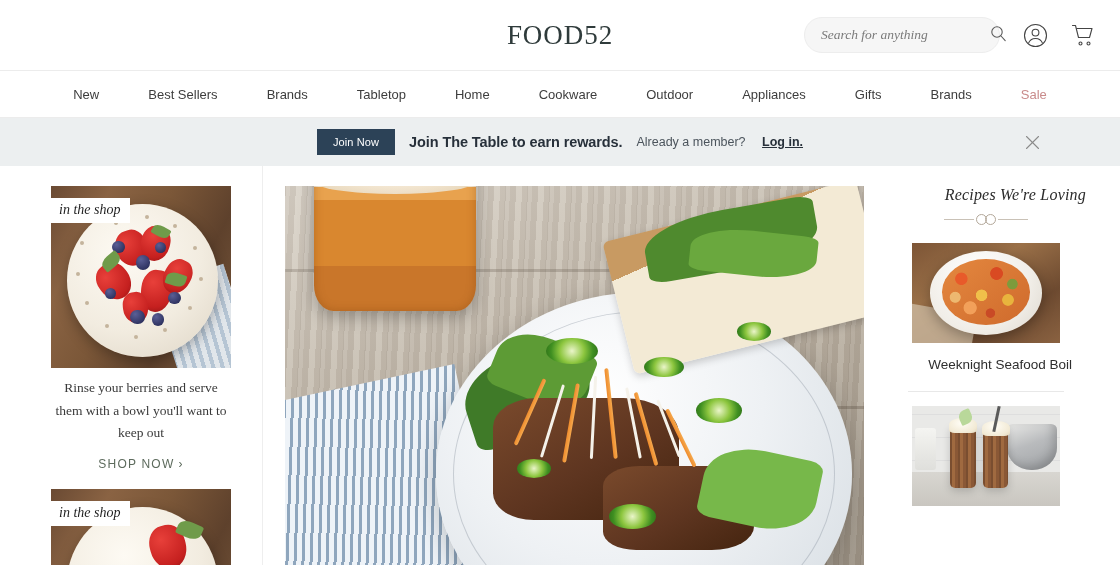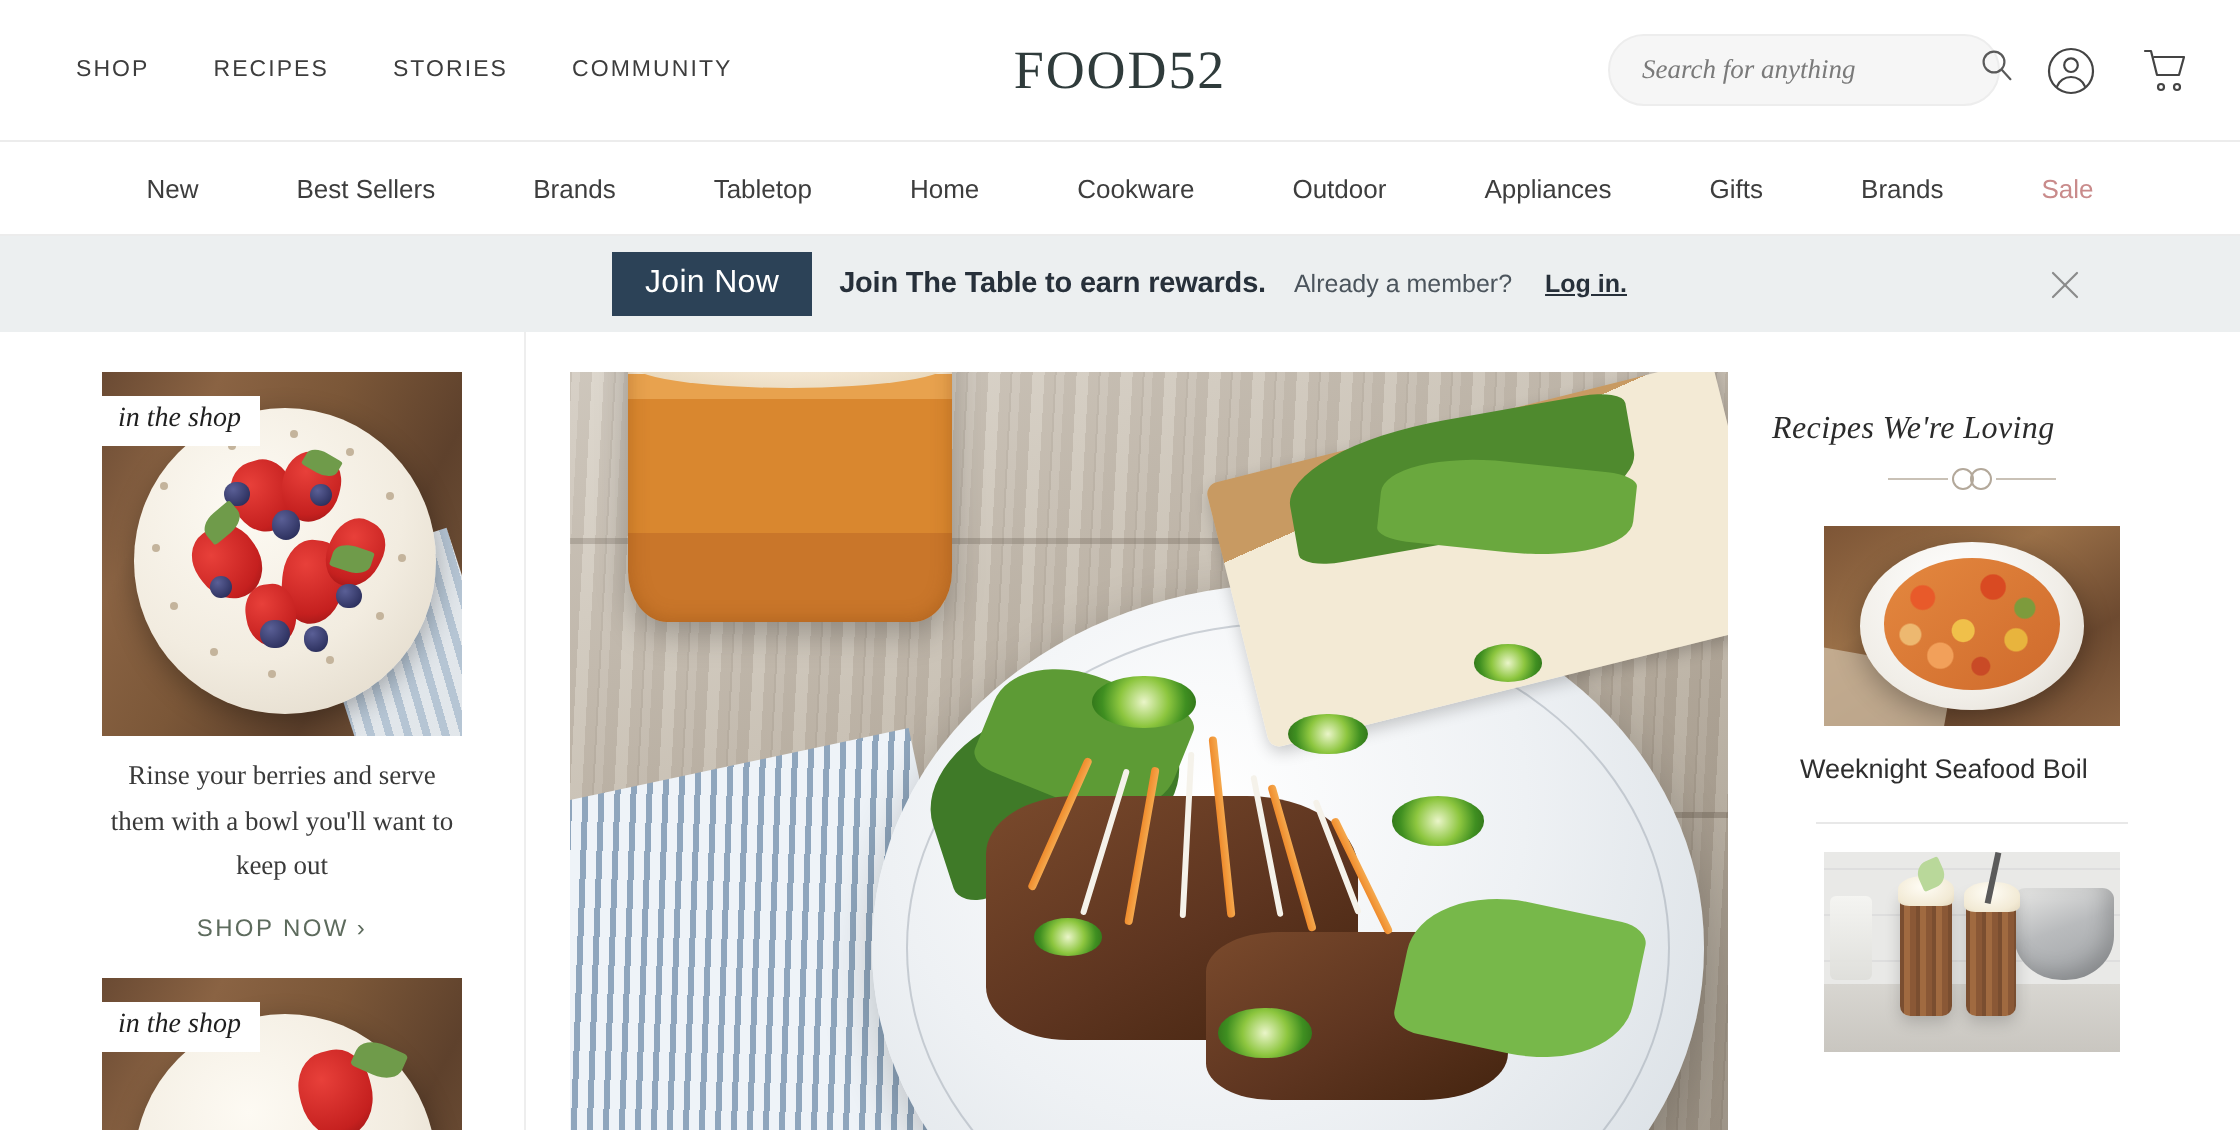--- a/index.html
+++ b/index.html
@@ -103,21 +103,21 @@
     display: flex;
     align-items: center;
     justify-content: center;
     gap: 14px;
     position: relative;
   }
   .join-btn {
     background: #2c4257;
     color: #ffffff;
     border: none;
-    font-size: 16px;
+    font-size: 11px;
     padding: 7px 16px;
     cursor: pointer;
     font-family: "Liberation Sans", sans-serif;
     letter-spacing: 0.01em;
   }
   .banner-text {
     font-size: 14.5px;
     font-weight: bold;
     color: #27303a;
     letter-spacing: -0.1px;
@@ -153,22 +153,21 @@
     align-self: stretch;
   }
   .col-main {
     flex: 1;
     margin: 0 22px 0 22px;
     position: relative;
   }
   .col-right {
     width: 200px;
     margin-right: 34px;
-    text-align: left;
-    margin-top: 20px;
+    text-align: right;
   }
 
   
   .shop-card { width: 180px; margin: 0 auto; }
   .shop-img-wrap {
     position: relative;
     width: 180px;
     height: 182px;
     overflow: hidden;
   }
@@ -347,26 +346,20 @@
   .shake-jar { left: 2%; top: 22%; width: 14%; height: 42%; border-radius: 3px;
       background: linear-gradient(180deg,rgba(245,245,242,.95),rgba(222,222,218,.9)); }
   .straw2 { position: absolute; width: 3px; height: 26%; background: #5a5a5a; transform: rotate(12deg); }
 </style>
 </head>
 <body>
 
 <div class="page">
 
   <div class="topbar">
-    <nav class="topnav">
-      <a href="#">SHOP</a>
-      <a href="#">RECIPES</a>
-      <a href="#">STORIES</a>
-      <a href="#">COMMUNITY</a>
-    </nav>
 
     <div class="logo">FOOD52</div>
 
     <div class="topright">
       <div class="searchbox">
         <input type="text" placeholder="Search for anything" style="">
         <span>
           <svg width="17" height="17" viewBox="0 0 17 17" fill="none" stroke="#5a5a5a" stroke-width="1.1">
             <circle cx="7" cy="7" r="5.2"></circle>
             <line x1="11" y1="11" x2="15.2" y2="15.6" stroke-linecap="round"></line>

